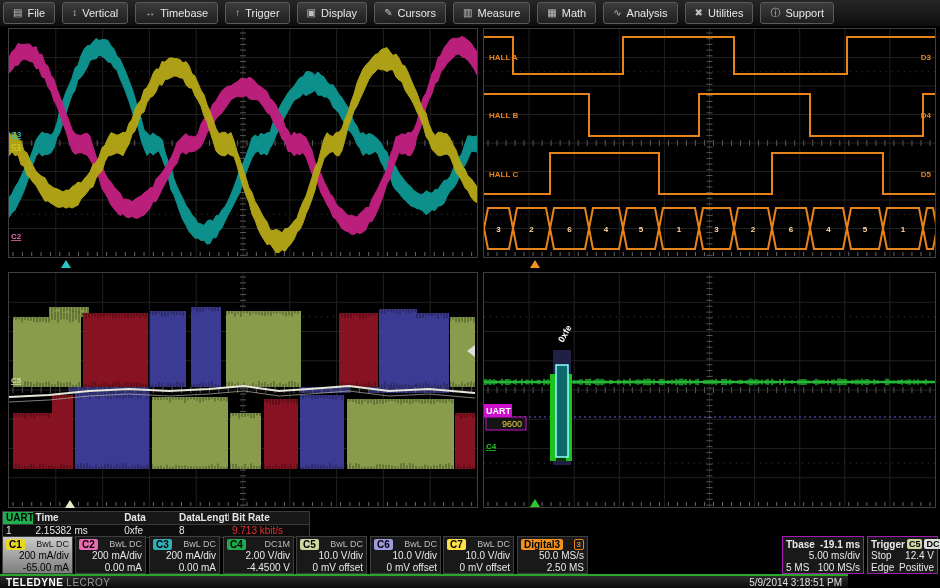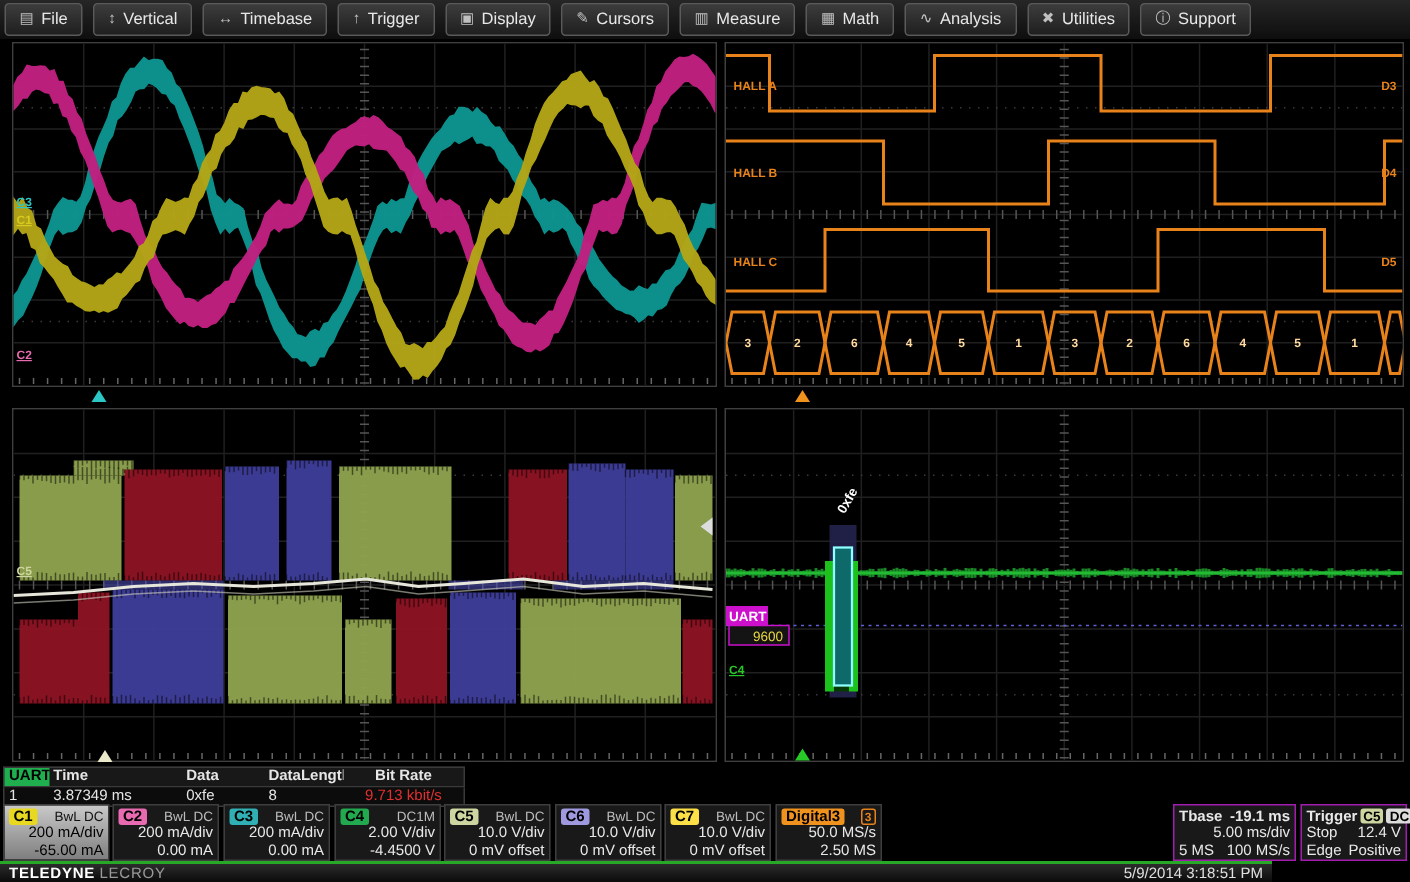--- a/index.html
+++ b/index.html
@@ -20,21 +20,21 @@
   #bl{left:8px;top:272px;width:470px;height:236px;}
   #br{left:483px;top:272px;width:453px;height:236px;}
   .panel svg{position:absolute;left:0;top:0;}
   .tri{position:absolute;width:0;height:0;}
   .tri.up{border-left:5px solid transparent;border-right:5px solid transparent;border-bottom:8px solid #fff;}
   
   .utable{position:absolute;left:2px;top:511px;width:308px;font-size:10px;color:#e6e6e6;}
   .utable .hrow{display:flex;background:#181818;border:1px solid #3a3a3a;font-weight:bold;height:12px;line-height:12px;}
   .utable .drow{display:flex;background:#0c0c0c;border:1px solid #3a3a3a;border-top:none;height:12px;line-height:12px;}
   .ucell{padding:0 3px;box-sizing:border-box;overflow:hidden;white-space:nowrap;}
-  .c0{width:32px;} .c1{width:72px;} .c2{width:60px;margin-left:23px;} .c3{width:58px;} .c4{width:88px;text-align:center;}
+  .c0{width:32px;} .c1{width:72px;} .c2{width:60px;margin-left:23px;} .c3{width:58px;} .c4{width:88px;}
   .uartchip{background:#1faf4f;color:#000;font-weight:bold;text-align:center;}
   .bitrate{color:#e03030;}
   
   .chrow{position:absolute;left:0;top:536px;width:940px;height:38px;}
   .chbox{position:absolute;top:0;width:71px;height:38px;background:#191919;
     border:1px solid #3e3e3e;box-sizing:border-box;font-size:10px;color:#e8e8e8;
     padding:1px 3px;cursor:default;}
   .chbox.selected{background:linear-gradient(#c9c9c9,#7e7e7e);color:#000;}
   .chbox.selected .coup{color:#111;}
   .chhead{display:flex;justify-content:space-between;align-items:center;height:12px;}
@@ -1681,21 +1681,21 @@
 <div class="utable">
   <div class="hrow">
     <div class="ucell c0 uartchip">UART</div>
     <div class="ucell c1">Time</div>
     <div class="ucell c2">Data</div>
     <div class="ucell c3">DataLength</div>
     <div class="ucell c4">Bit Rate</div>
   </div>
   <div class="drow">
     <div class="ucell c0">1</div>
-    <div class="ucell c1">3.87349 ms</div>
+    <div class="ucell c1">2.15382 ms</div>
     <div class="ucell c2">0xfe</div>
     <div class="ucell c3">8</div>
     <div class="ucell c4 bitrate">9.713 kbit/s</div>
   </div>
 </div>
 
 <div class="chrow">
   <div class="chbox selected" style="left:2px">
     <div class="chhead">
         <span class="chip" style="background:#e8d820">C1</span>

